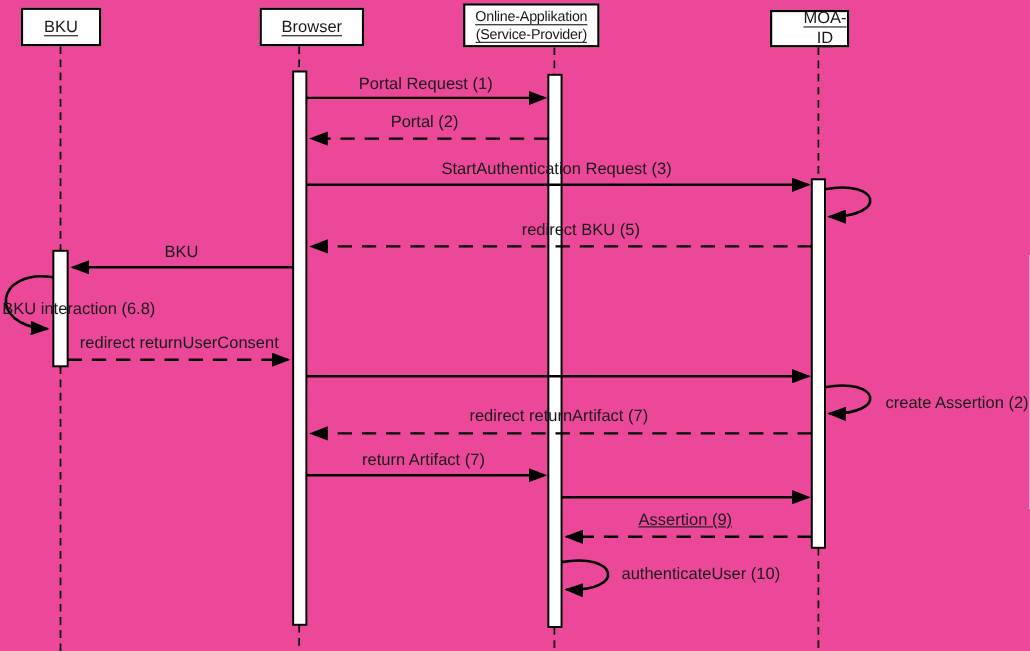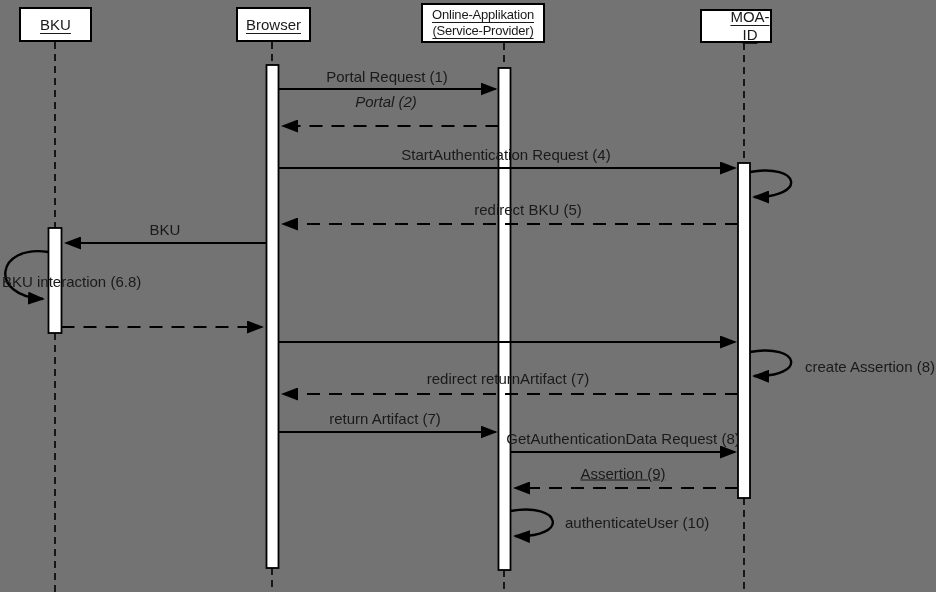--- a/index.html
+++ b/index.html
@@ -1,21 +1,21 @@
 <!DOCTYPE html>
 <html><head>
 <meta charset="utf-8">
 <style>
   * { box-sizing: border-box; }
   html, body { margin: 0; padding: 0; background: #ffffff; }
   .stage {
     position: relative;
     width: 936px;
     height: 592px;
-    background: #737373;
+    background: #ec4899;
     font-family: "Liberation Sans", sans-serif;
     color: #1a1a1a;
     overflow: hidden;
   }
   .stage svg { position: absolute; left: 0; top: 0; }
   .actor {
     position: absolute;
     display: flex;
     align-items: center;
     justify-content: center;
@@ -86,30 +86,30 @@
       <path d="M 750 352 C 800 343, 808 377, 754 376" stroke-width="2.4" marker-end="url(#arrow)"></path>
       <line x1="738" y1="394" x2="283" y2="394" marker-end="url(#arrow)" stroke-dasharray="13 9"></line>
       <line x1="278.5" y1="432" x2="495.5" y2="432" marker-end="url(#arrow)"></line>
       <line x1="510.5" y1="452" x2="735" y2="452" marker-end="url(#arrow)"></line>
       <line x1="738" y1="488" x2="515" y2="488" marker-end="url(#arrow)" stroke-dasharray="13 9"></line>
       <path d="M 510.5 511 C 562 502, 570 538, 515 536" stroke-width="2.4" marker-end="url(#arrow)"></path>
     </g>
   </svg>
 
   <div class="actor" style="left:19px; top:7px; width:73px; height:35px;">BKU</div>
-  <div class="actor" style="left:236px; top:7px; width:75px; height:35px;text-align:right;">Browser</div>
+  <div class="actor" style="left:236px; top:7px; width:95px; height:35px;text-align:right;">Browser</div>
   <div class="actor small" style="left:421px; top:3px; width:124px; height:40px;">Online-Applikation (Service-Provider)</div>
   <div class="actor" style="left:700px; top:9px; width:72px; height:34px;padding-left:28px;">MOA-ID</div>
 
   <div class="msg" style="left:387px; top:76px;">Portal Request (1)</div>
-  <div class="msg" style="left:386px; top:101px;font-style:italic;">Portal (2)</div>
-  <div class="msg" style="left:506px; top:154px;">StartAuthentication Request (4)</div>
+  <div class="msg" style="left:386px; top:111px;">Portal (2)</div>
+  <div class="msg" style="left:506px; top:154px;">StartAuthentication Request (3)</div>
   <div class="msg" style="left:528px; top:209px;">redirect BKU (5)</div>
   <div class="msg" style="left:165px; top:229px;">BKU</div>
   <div class="msg left" style="left:2px; top:281px;">BKU interaction (6.8)</div>
-  <div class="msg left" style="left:805px; top:366px;">create Assertion (8)</div>
+  <div class="msg" style="left:163px; top:312px;">redirect returnUserConsent</div>
+  <div class="msg left" style="left:805px; top:366px;">create Assertion (2)</div>
   <div class="msg" style="left:508px; top:378px;">redirect returnArtifact (7)</div>
   <div class="msg" style="left:385px; top:418px;">return Artifact (7)</div>
-  <div class="msg" style="left:623px; top:438px;">GetAuthenticationData Request (8)</div>
   <div class="msg" style="left:623px; top:473px;text-decoration:underline;">Assertion (9)</div>
   <div class="msg left" style="left:565px; top:522px;">authenticateUser (10)</div>
 
 </div>
 
 </body></html>

